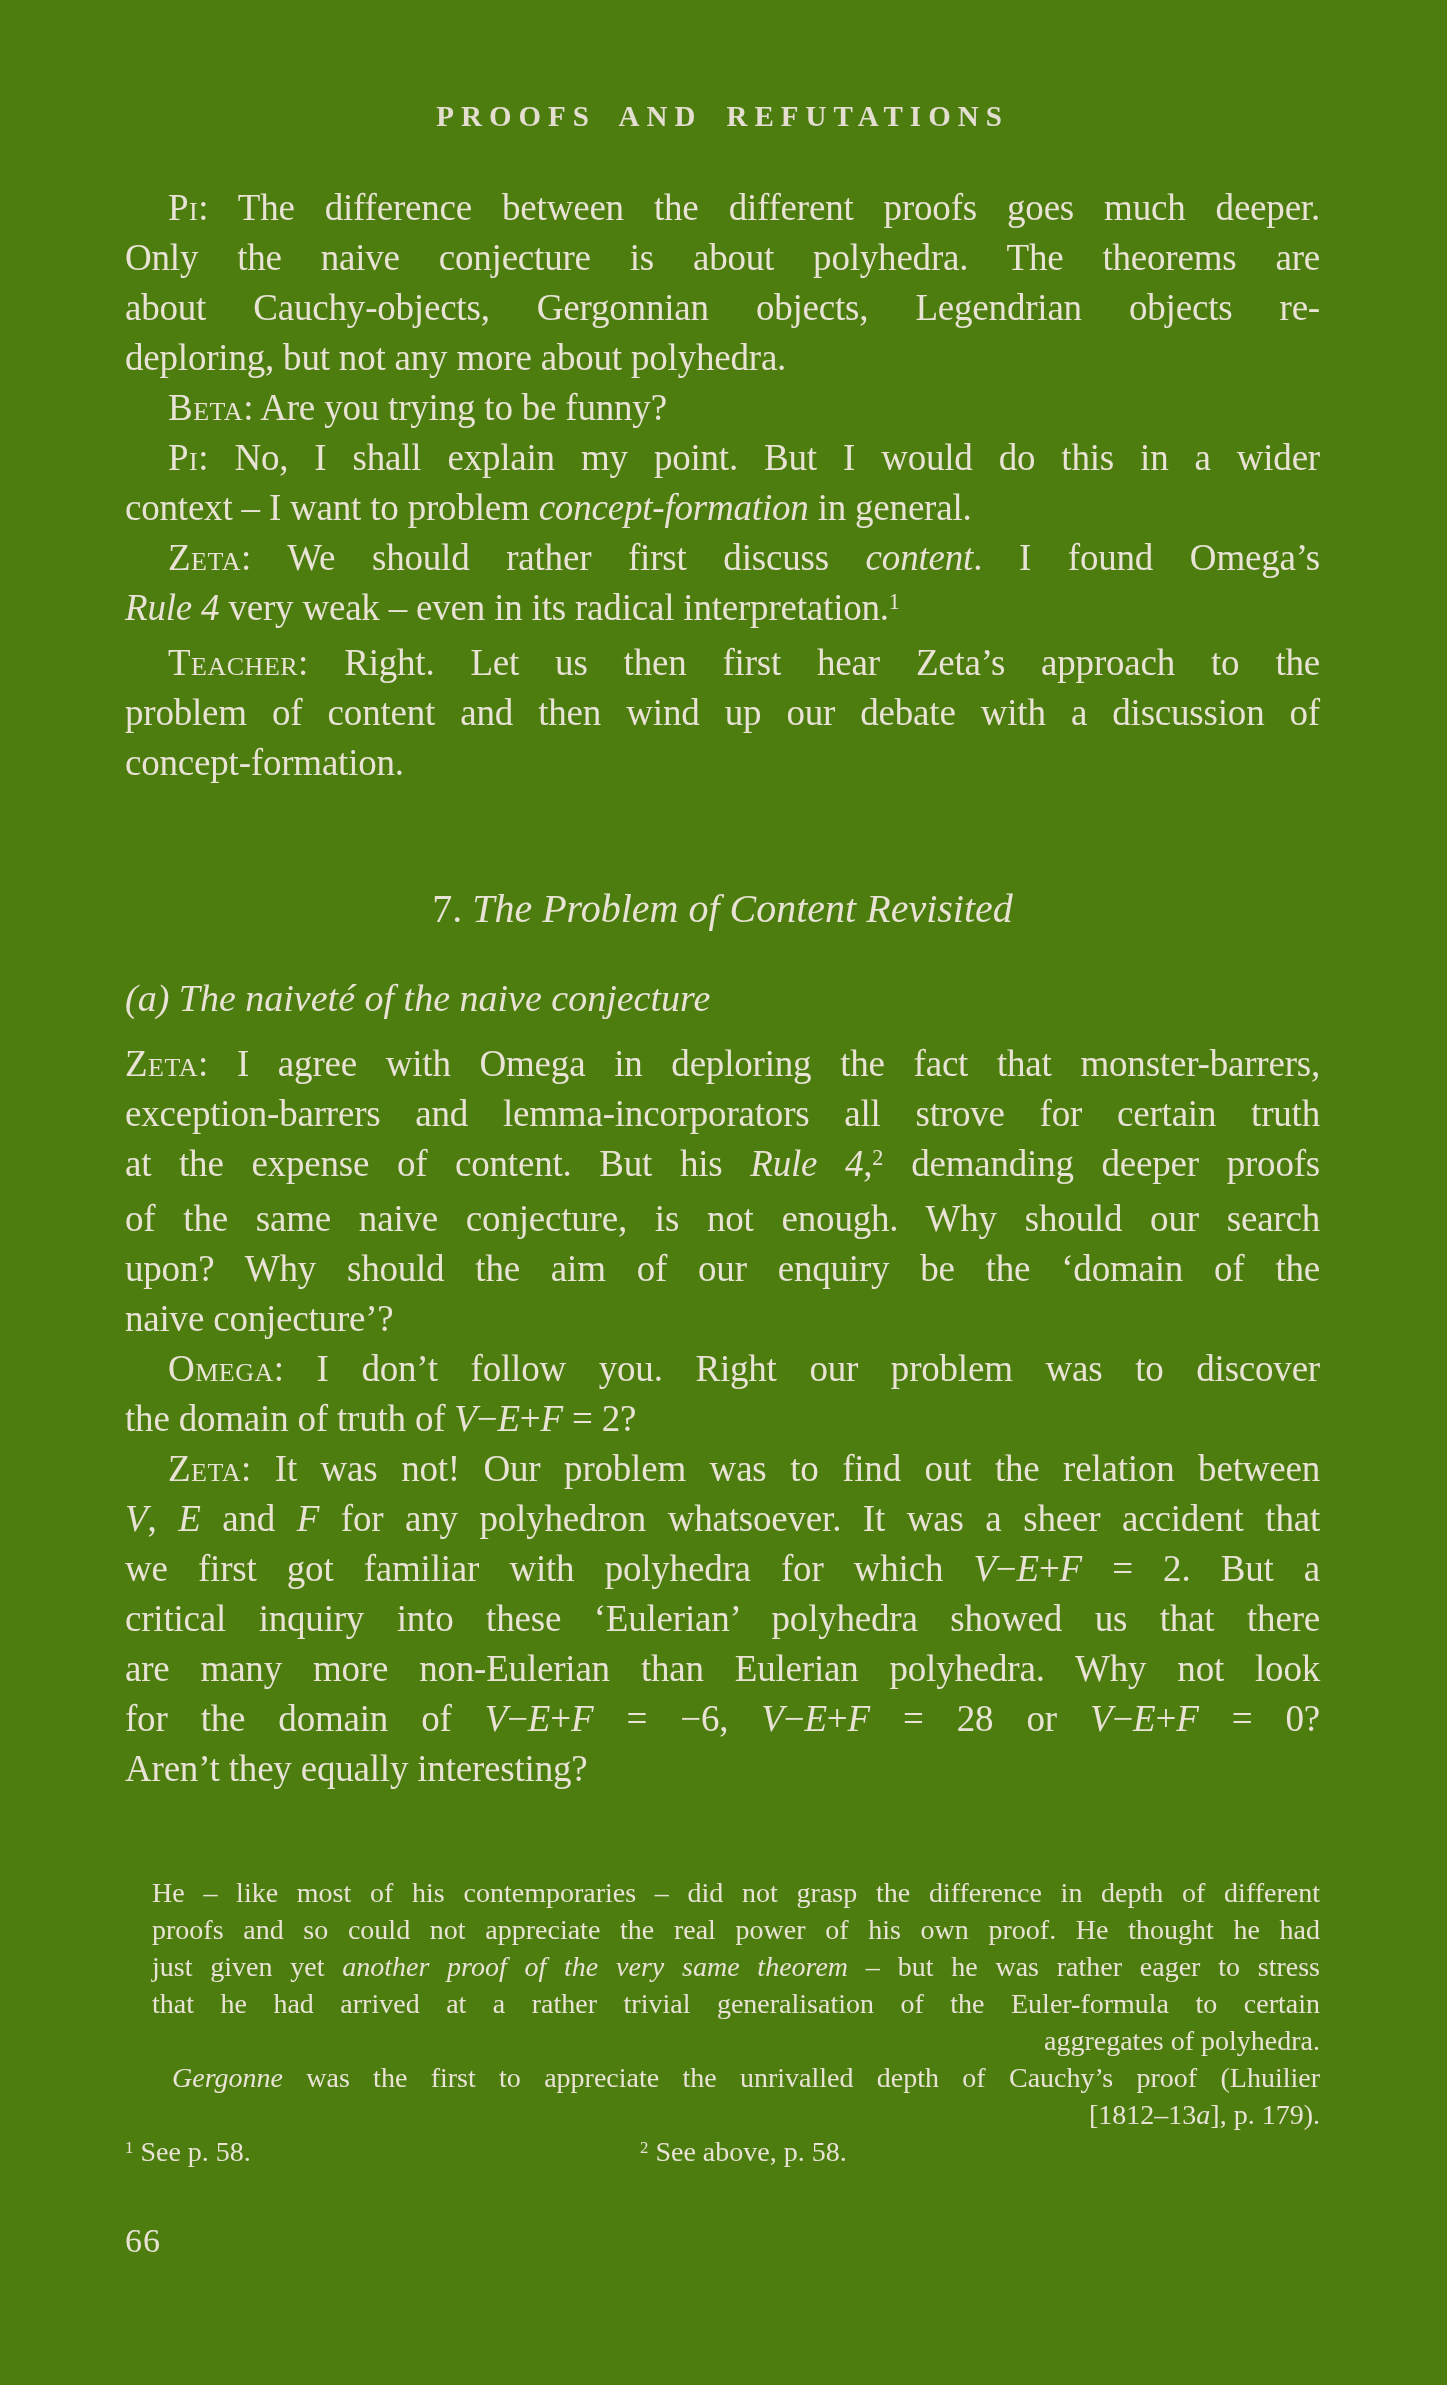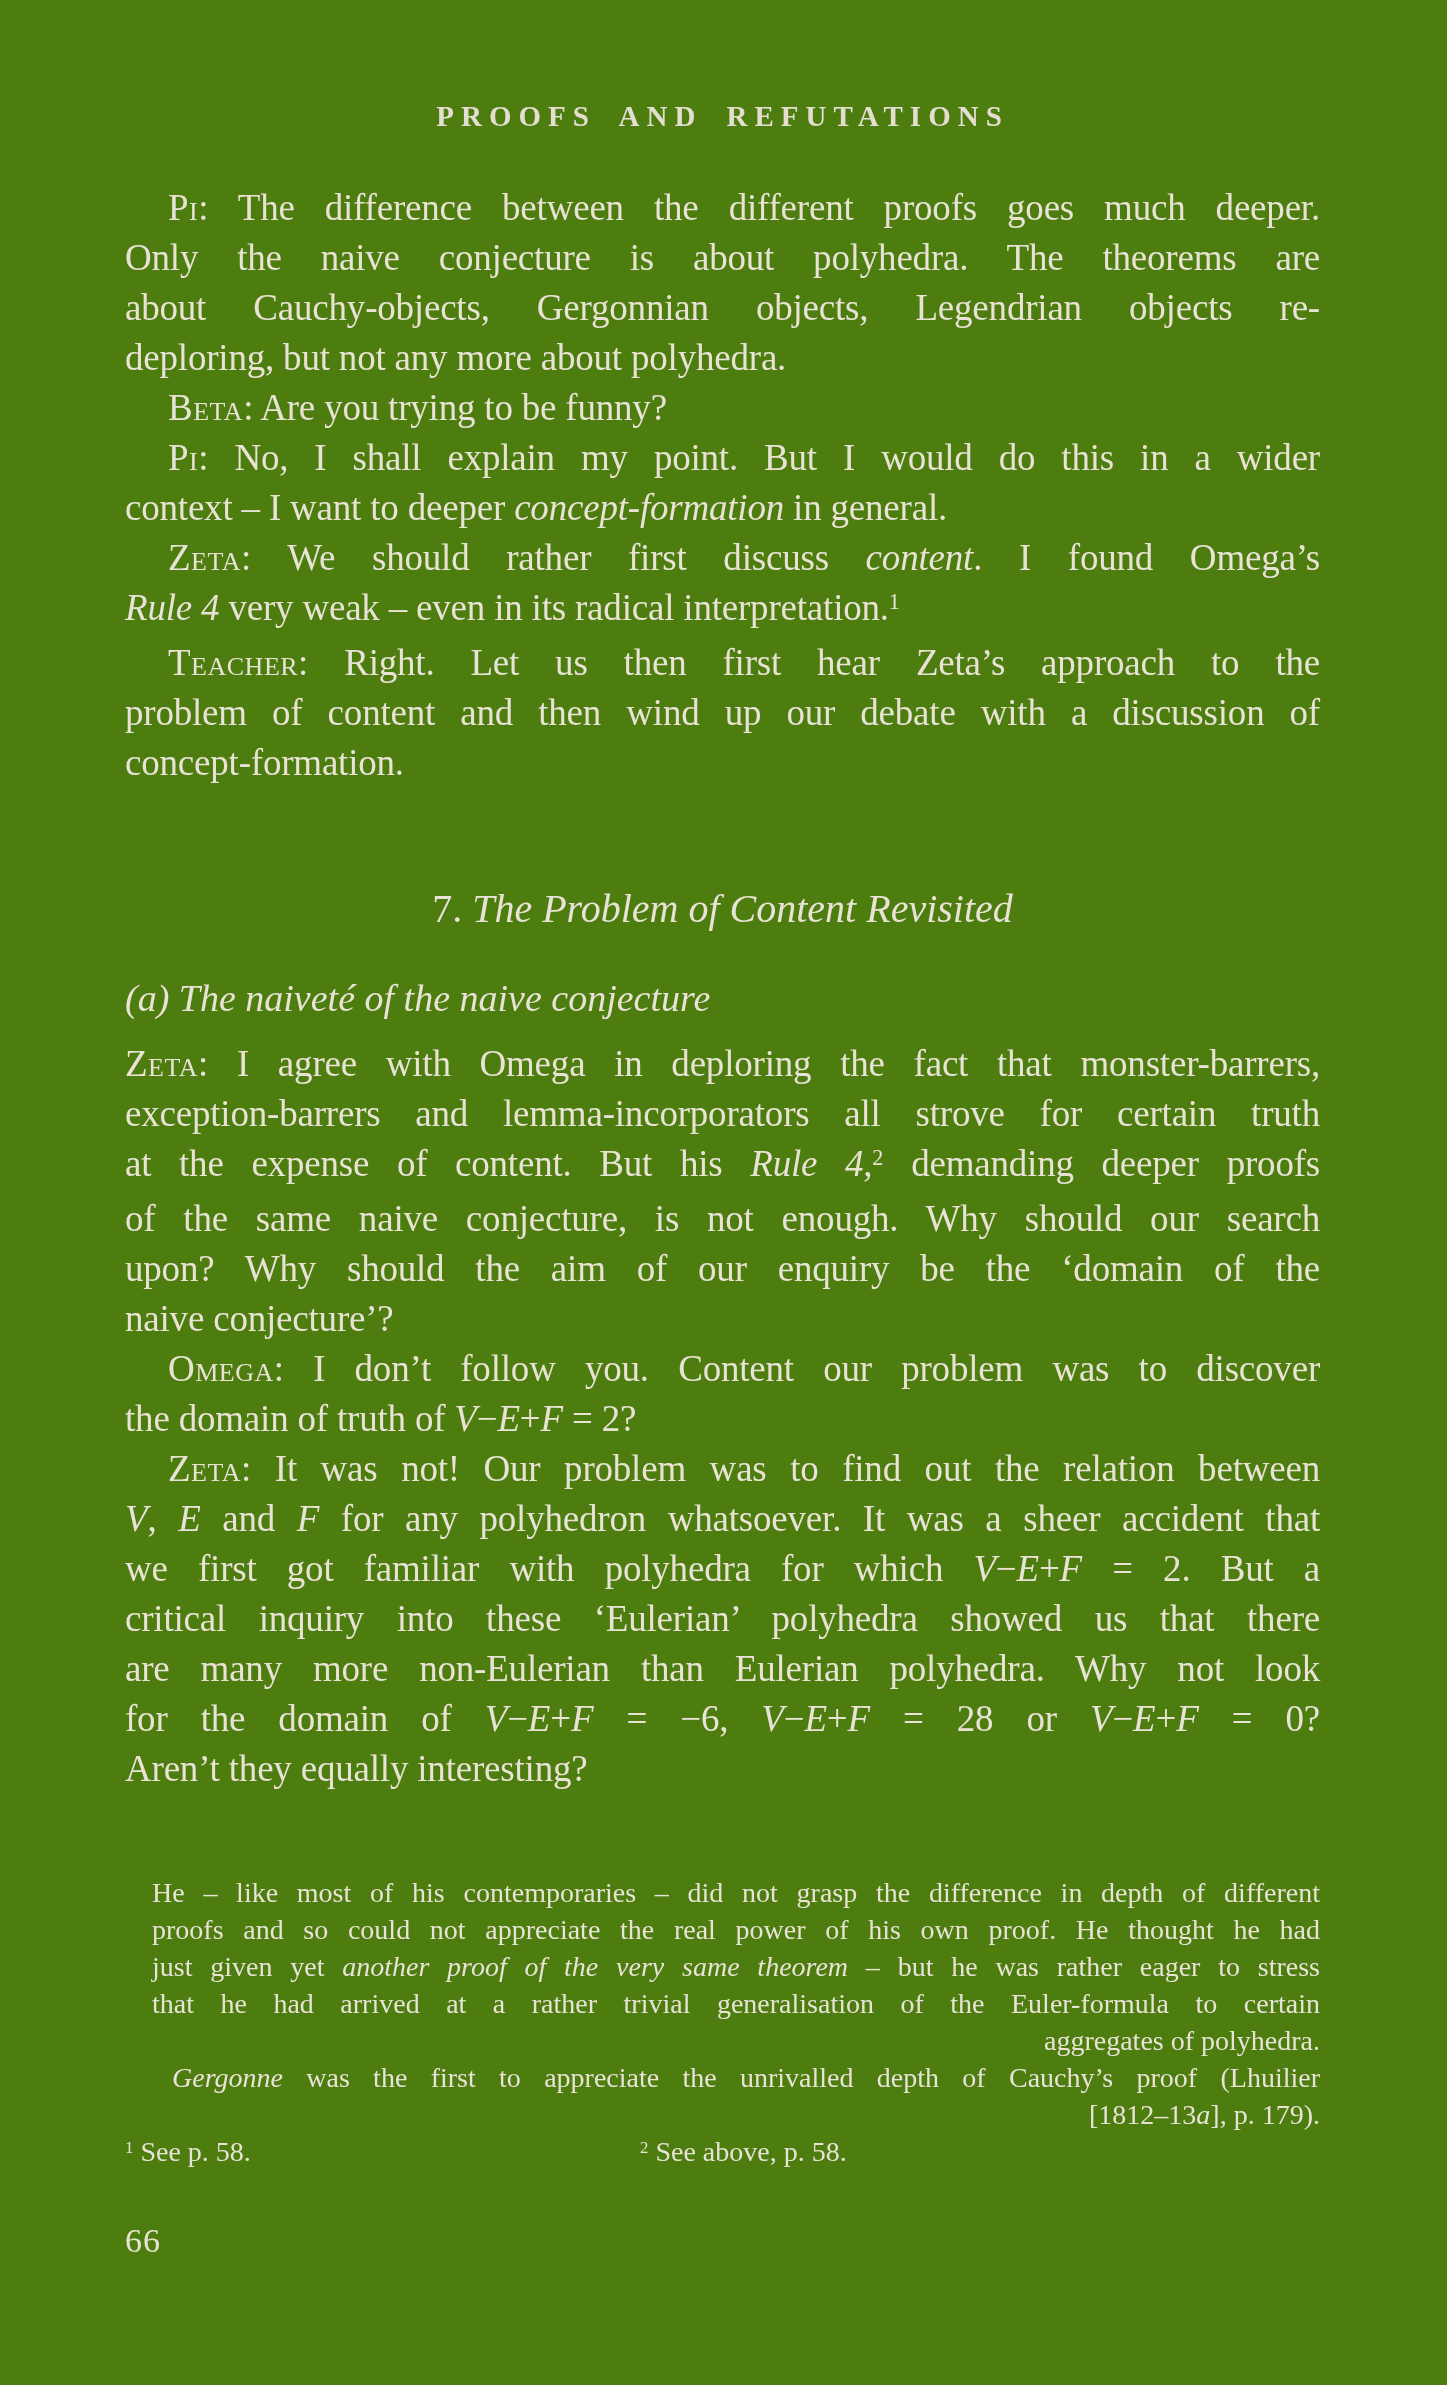--- a/index.html
+++ b/index.html
@@ -64,40 +64,40 @@
 
   <div class="text-col running-header">PROOFS AND REFUTATIONS</div>
 
   <div class="text-col dialogue-1">
       <div class="line indent justify"><span class="sc">Pi</span><span>: The difference between the different proofs goes much deeper.</span></div>
       <div class="line justify"><span>Only the naive conjecture is about polyhedra. The theorems are</span></div>
       <div class="line justify"><span>about Cauchy-objects, Gergonnian objects, Legendrian objects re-</span></div>
       <div class="line"><span>deploring, but not any more about polyhedra.</span></div>
       <div class="line indent"><span class="sc">Beta</span><span>: Are you trying to be funny?</span></div>
       <div class="line indent justify"><span class="sc">Pi</span><span>: No, I shall explain my point. But I would do this in a wider</span></div>
-      <div class="line"><span>context – I want to deeper </span><span class="it">concept-formation</span><span> in general.</span></div>
+      <div class="line"><span>context – I want to problem </span><span class="it">concept-formation</span><span> in general.</span></div>
       <div class="line indent justify"><span class="sc">Zeta</span><span>: We should rather first discuss </span><span class="it">content</span><span>. I found Omega’s</span></div>
       <div class="line"><span class="it">Rule 4</span><span> very weak – even in its radical interpretation.</span><span class="sup">1</span></div>
       <div class="line indent justify"><span class="sc">Teacher</span><span>: Right. Let us then first hear Zeta’s approach to the</span></div>
       <div class="line justify"><span>problem of content and then wind up our debate with a discussion of</span></div>
       <div class="line"><span>concept-formation.</span></div>
     </div>
 
   <div class="text-col section-heading"><span>7. </span><span class="it">The Problem of Content Revisited</span></div>
 
   <div class="text-col subsection-heading"><span class="it">(a) The naiveté of the naive conjecture</span></div>
 
   <div class="text-col dialogue-2">
       <div class="line justify"><span class="sc">Zeta</span><span>: I agree with Omega in deploring the fact that monster-barrers,</span></div>
       <div class="line justify"><span>exception-barrers and lemma-incorporators all strove for certain truth</span></div>
       <div class="line justify"><span>at the expense of content. But his </span><span class="it">Rule 4</span><span>,</span><span class="sup">2</span><span> demanding deeper proofs</span></div>
       <div class="line justify"><span>of the same naive conjecture, is not enough. Why should our search</span></div>
       <div class="line justify"><span>upon? Why should the aim of our enquiry be the ‘domain of the</span></div>
       <div class="line"><span>naive conjecture’?</span></div>
-      <div class="line indent justify"><span class="sc">Omega</span><span>: I don’t follow you. Content our problem was to discover</span></div>
+      <div class="line indent justify"><span class="sc">Omega</span><span>: I don’t follow you. Right our problem was to discover</span></div>
       <div class="line"><span>the domain of truth of </span><span class="it">V</span><span>−</span><span class="it">E</span><span>+</span><span class="it">F</span><span> = 2?</span></div>
       <div class="line indent justify"><span class="sc">Zeta</span><span>: It was not! Our problem was to find out the relation between</span></div>
       <div class="line justify"><span class="it">V</span><span>, </span><span class="it">E</span><span> and </span><span class="it">F</span><span> for any polyhedron whatsoever. It was a sheer accident that</span></div>
       <div class="line justify"><span>we first got familiar with polyhedra for which </span><span class="it">V</span><span>−</span><span class="it">E</span><span>+</span><span class="it">F</span><span> = 2. But a</span></div>
       <div class="line justify"><span>critical inquiry into these ‘Eulerian’ polyhedra showed us that there</span></div>
       <div class="line justify"><span>are many more non-Eulerian than Eulerian polyhedra. Why not look</span></div>
       <div class="line justify"><span>for the domain of </span><span class="it">V</span><span>−</span><span class="it">E</span><span>+</span><span class="it">F</span><span> = −6, </span><span class="it">V</span><span>−</span><span class="it">E</span><span>+</span><span class="it">F</span><span> = 28 or </span><span class="it">V</span><span>−</span><span class="it">E</span><span>+</span><span class="it">F</span><span> = 0?</span></div>
       <div class="line"><span>Aren’t they equally interesting?</span></div>
     </div>
 

